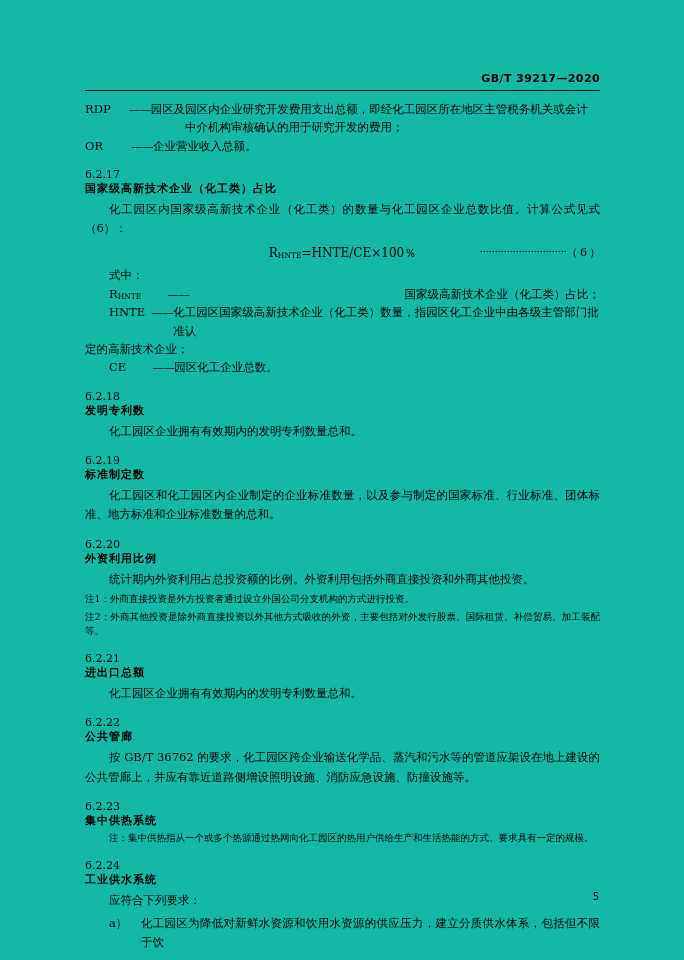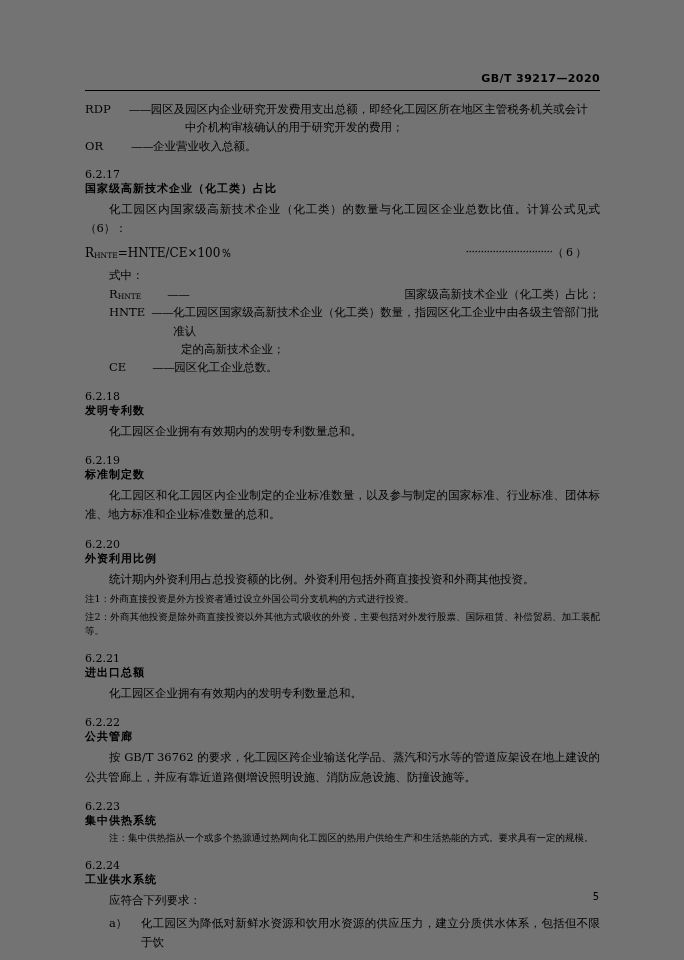--- a/index.html
+++ b/index.html
@@ -13,21 +13,21 @@
     font-family: "DejaVu Serif", "Liberation Serif", serif;
     color: #000000;
     position: relative;
     overflow: hidden;
   }
   .page {
     position: absolute;
     left: 0; top: 0;
     width: 684px;
     height: 960px;
-    background: #737373;
+    background: #14b8a6;
   }
   
   .header {
     position: absolute;
     left: 85px;
     top: 72px;
     width: 515px;
     display: flex;
     justify-content: flex-end;
     font-family: "DejaVu Sans", "Liberation Sans", sans-serif;
@@ -96,22 +96,23 @@
   }
   .para {
     font-size: 11.5px;
     line-height: 1.68;
     text-align: justify;
     text-justify: inter-ideograph;
     margin-top: 4px;
     text-indent: 24px;
   }
   .formula {
+    text-align: center;
     font-size: 12px;
-    margin: 6px 14px 4px 0;
+    margin: 6px 0 4px 0;
     position: relative;
   }
   .formula .fnum {
     position: absolute;
     right: 0;
     top: 0;
     font-size: 11px;
     letter-spacing: -0.5px;
   }
   sub.smallsub {
@@ -198,21 +199,21 @@
       <span class="term"><span>R</span><sub class="smallsub">HNTE</sub></span>
       <span class="dash" style="margin-left:26px;">——</span>
       <span class="desc">国家级高新技术企业（化工类）占比；</span>
     </div>
 
     <div class="defrow" style="margin-left:24px;">
       <span class="term">HNTE</span>
       <span class="dash" style="margin-left:6px;">——</span>
       <span class="desc">化工园区国家级高新技术企业（化工类）数量，指园区化工企业中由各级主管部门批准认</span>
     </div>
-    <div class="cont-indent" style="margin-left:96px;">定的高新技术企业；</div>
+    <div class="cont-indent" style="">定的高新技术企业；</div>
 
     <div class="defrow" style="margin-left:24px;">
       <span class="term">CE</span>
       <span class="dash" style="margin-left:26px;">——</span>
       <span class="desc">园区化工企业总数。</span>
     </div>
 
     <div class="sec">
       <span class="num">6.2.18</span>
       <span class="ttl">发明专利数</span>

